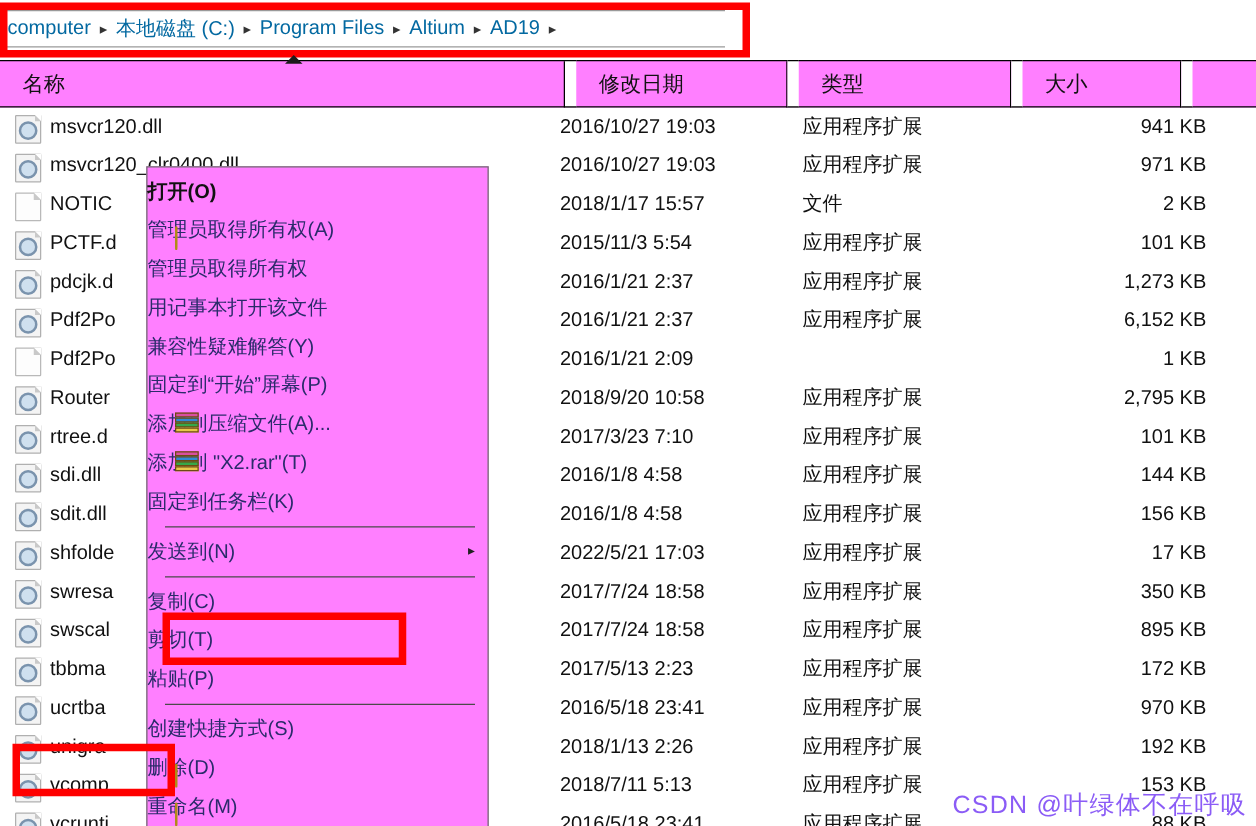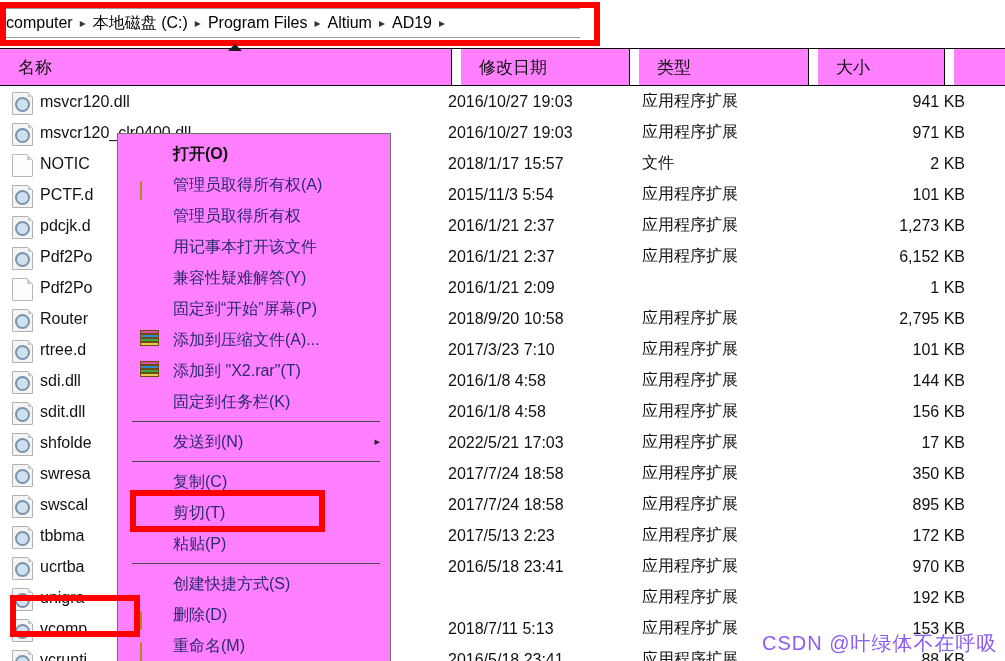--- a/index.html
+++ b/index.html
@@ -16,21 +16,21 @@
   .crumbbar{
     position:absolute;left:0;top:8px;width:580px;height:30px;
     background:#ffffff;
     border-top:1px solid #9a9a9a;
     border-bottom:1px solid #9a9a9a;
     display:flex;align-items:center;
     padding-left:6px;box-sizing:border-box;
     font-size:16px;color:#222;
     white-space:nowrap;
   }
-  .crumb{color:#000000;}
+  .crumb{color:#0369a1;}
   .crumb-sep{display:inline-block;margin:0 7px;color:#333;font-size:12px;}
   .crumb-tail{display:inline-block;margin-left:7px;color:#333;font-size:12px;}
   .red-box-crumb{
     position:absolute;left:0px;top:2px;width:600px;height:44px;
     border:6px solid #ff0000;box-sizing:border-box;pointer-events:none;
   }
 
   
   .hdr{
     position:absolute;left:0;top:48px;width:1005px;height:38px;
@@ -104,21 +104,21 @@
   .ctxmenu{
     position:absolute;left:117px;top:133px;width:274px;
     background:#ff7fff;
     border:1px solid #6f6f6f;
     box-sizing:border-box;
     padding:4px 0 4px 0;
     font-size:16px;color:#2b2b6b;
   }
   .mi{
     position:relative;height:31px;line-height:31px;
-    padding-left:55px;padding-right:20px;
+    padding-right:20px;
     white-space:nowrap;color:#2b2b6b;
   }
   .mi.bold{font-weight:bold;color:#111;}
   .mi .sub{position:absolute;right:10px;top:0;line-height:31px;font-size:11px;color:#222;}
   .sep{height:0;border-top:1px solid #4a4a4a;margin:4px 10px 4px 14px;}
   .mi-ico{position:absolute;left:22px;top:6px;width:20px;height:20px;}
   
   .ico-shield{
     width:18px;height:19px;
     background:linear-gradient(135deg,#f2d24b 0 50%,#4f8fd0 50% 100%);
@@ -282,20 +282,21 @@
       <div class="row">
         <span class="ficon ico-dll"></span>
         <span class="c-name">ucrtba</span>
         <span class="c-date">2016/5/18 23:41</span>
         <span class="c-type">应用程序扩展</span>
         <span class="c-size">970 KB</span>
       </div>
       <div class="row">
         <span class="ficon ico-dll"></span>
         <span class="c-name">unigra</span>
+        <span class="c-date">2018/1/13 2:26</span>
         <span class="c-type">应用程序扩展</span>
         <span class="c-size">192 KB</span>
       </div>
       <div class="row">
         <span class="ficon ico-dll"></span>
         <span class="c-name">vcomp</span>
         <span class="c-date">2018/7/11 5:13</span>
         <span class="c-type">应用程序扩展</span>
         <span class="c-size">153 KB</span>
       </div>

